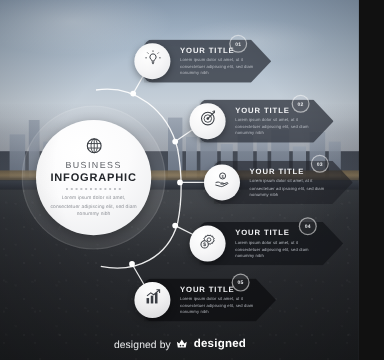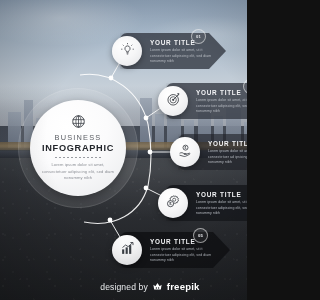--- a/index.html
+++ b/index.html
@@ -2,21 +2,21 @@
 <html><head>
 <meta charset="utf-8">
 <style>
   html, body {
     margin: 0;
     padding: 0;
     background: #111;
   }
   #stage {
     position: relative;
-    width: 247px;
+    width: 299px;
     height: 300px;
     overflow: hidden;
     font-family: "Liberation Sans", sans-serif;
     background: #2b2f36;
   }
 
   
   .bg-sky {
     position: absolute;
     left: 0; top: 0; width: 300px; height: 126px;
@@ -386,16 +386,16 @@
 
   <div class="footer">
     <span class="footer-text">designed by</span>
     <span class="footer-logo">
       <svg width="11" height="11" viewBox="0 0 24 24">
         <path d="M3 8.4l4.4 3.2L12 4.2l4.6 7.4L21 8.4l-1.8 10.2H4.8z" fill="#ffffff"></path>
         <circle cx="9.6" cy="15.4" r="1.5" fill="#1d1f22"></circle>
         <circle cx="14.4" cy="15.4" r="1.5" fill="#1d1f22"></circle>
       </svg>
     </span>
-    <span class="footer-brand">freepik</span>
+    <span class="footer-brand">designed</span>
   </div>
 
 </div>
 
 </body></html>

